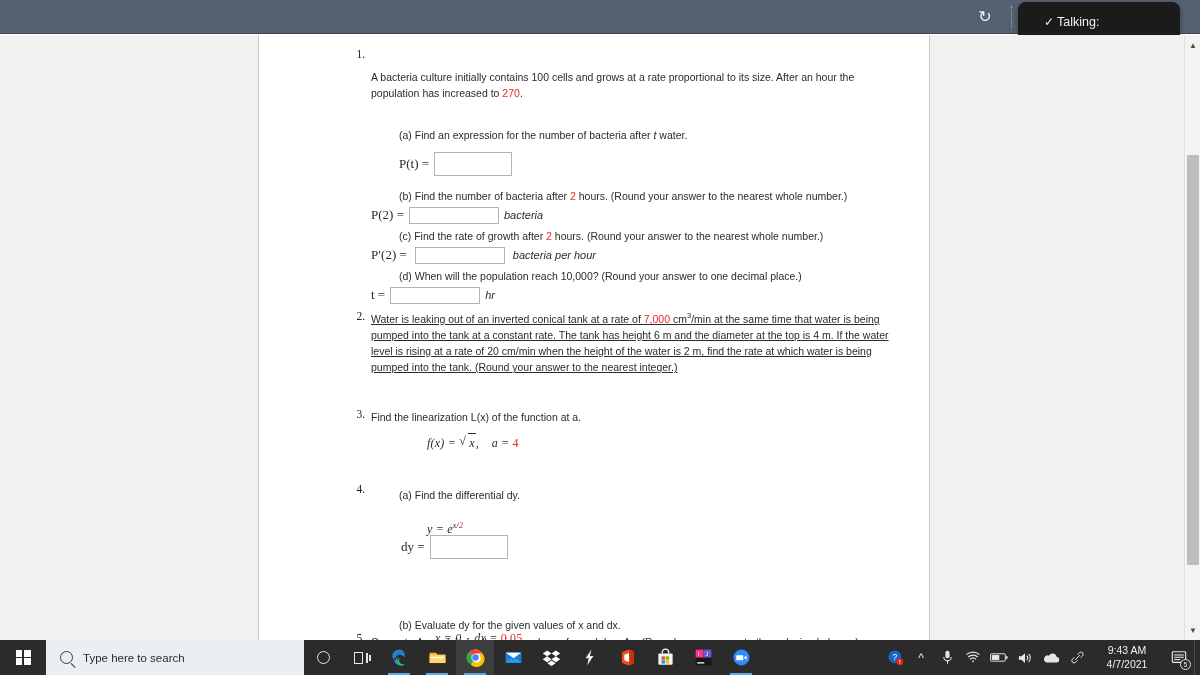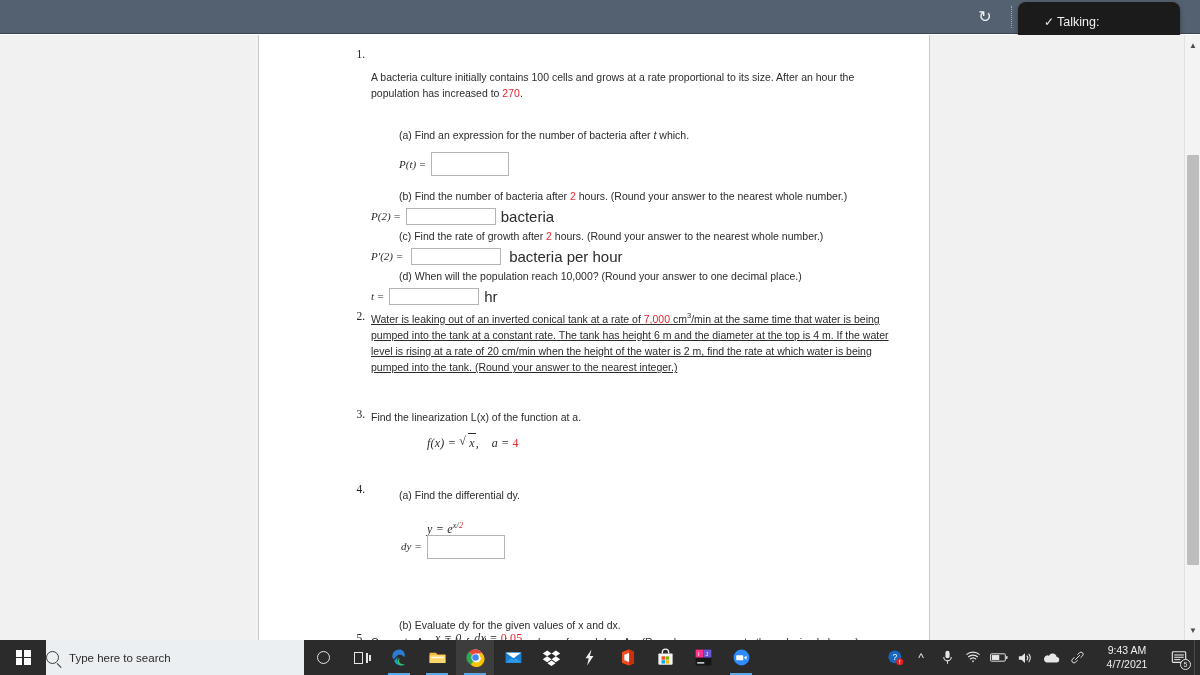--- a/index.html
+++ b/index.html
@@ -64,24 +64,24 @@
   .red { color: #e8262b; }
   .it { font-style: italic; }
   .mathline {
     font-family: "Liberation Serif", serif; font-size: 12px;
     font-style: italic; color: #2b2b2b; letter-spacing: .2px;
   }
   .mathline .op { font-style: normal; }
 
   .ansrow { display: flex; align-items: center; gap: 5px; margin-top: 2px; }
   .lbl {
-    font-family: "Liberation Serif", serif; font-style: italic;
-    font-size: 11px; color: #2b2b2b; white-space: nowrap;
-  }
-  .unit { font-size: 15px; color: #2b2b2b; }
+    font-family: "Liberation Serif", serif; 
+    font-size: 13px; color: #2b2b2b; white-space: nowrap;
+  }
+  .unit { font-size: 11px; color: #2b2b2b; font-style: italic; }
   input.box {
     border: 1px solid #b3b3b3; background: #fff; height: 17px;
     width: 76px; font-size: 11px; padding: 0 3px;
     font-family: "Liberation Sans", sans-serif; outline: none;
   }
   input.box.wide { width: 90px; }
   input.box.tall { height: 24px; width: 78px; }
 
   
   .radical { position: relative; display: inline-block; padding-left: 9px; }
@@ -117,21 +117,21 @@
     background: #2b2b2b; display: flex; align-items: center;
   }
   .start {
     width: 46px; height: 35px; display: flex; align-items: center; justify-content: center;
   }
   .winlogo { width: 15px; height: 15px; display: grid;
     grid-template-columns: 1fr 1fr; grid-template-rows: 1fr 1fr; gap: 1.5px; }
   .winlogo i { background: #ffffff; display: block; }
   .searchbox {
     width: 258px; height: 35px; background: #eceff1; display: flex;
-    align-items: center; gap: 10px;
+    align-items: center; padding-left: 14px; gap: 10px;
     color: #2b2b2b; font-size: 11.5px;
   }
   .searchbox .mag {
     width: 13px; height: 13px; border: 1.4px solid #3a3a3a; border-radius: 50%;
     position: relative; flex: none;
   }
   .searchbox .mag::after {
     content: ""; position: absolute; right: -4px; bottom: -3px;
     width: 6px; height: 1.4px; background: #3a3a3a; transform: rotate(45deg);
   }
@@ -198,21 +198,21 @@
     <div class="doc-inner">
 
       <div class="q" style="top:13px;">
         <div class="qnum" style="top:0;">1.</div>
         <div class="qbody" style="top:21px;">
           <span>A bacteria culture initially contains 100 cells and grows at a rate proportional to its size. After an hour the population has increased to </span><span class="red">270</span><span>.</span>
         </div>
 
         <div class="qbody indent" style="top:79px;">
           <div>
-            <span>(a) Find an expression for the number of bacteria after </span><span class="it">t</span><span> which.</span>
+            <span>(a) Find an expression for the number of bacteria after </span><span class="it">t</span><span> water.</span>
           </div>
           <div class="ansrow" style="margin-top:9px;">
             <span class="lbl">P(t) =</span>
             <input class="box tall" type="text" value="" style="">
           </div>
         </div>
 
         <div class="qbody indent" style="top:140px;">
           <div>
             <span>(b) Find the number of bacteria after </span><span class="red">2</span><span> hours. (Round your answer to the nearest whole number.)</span>

